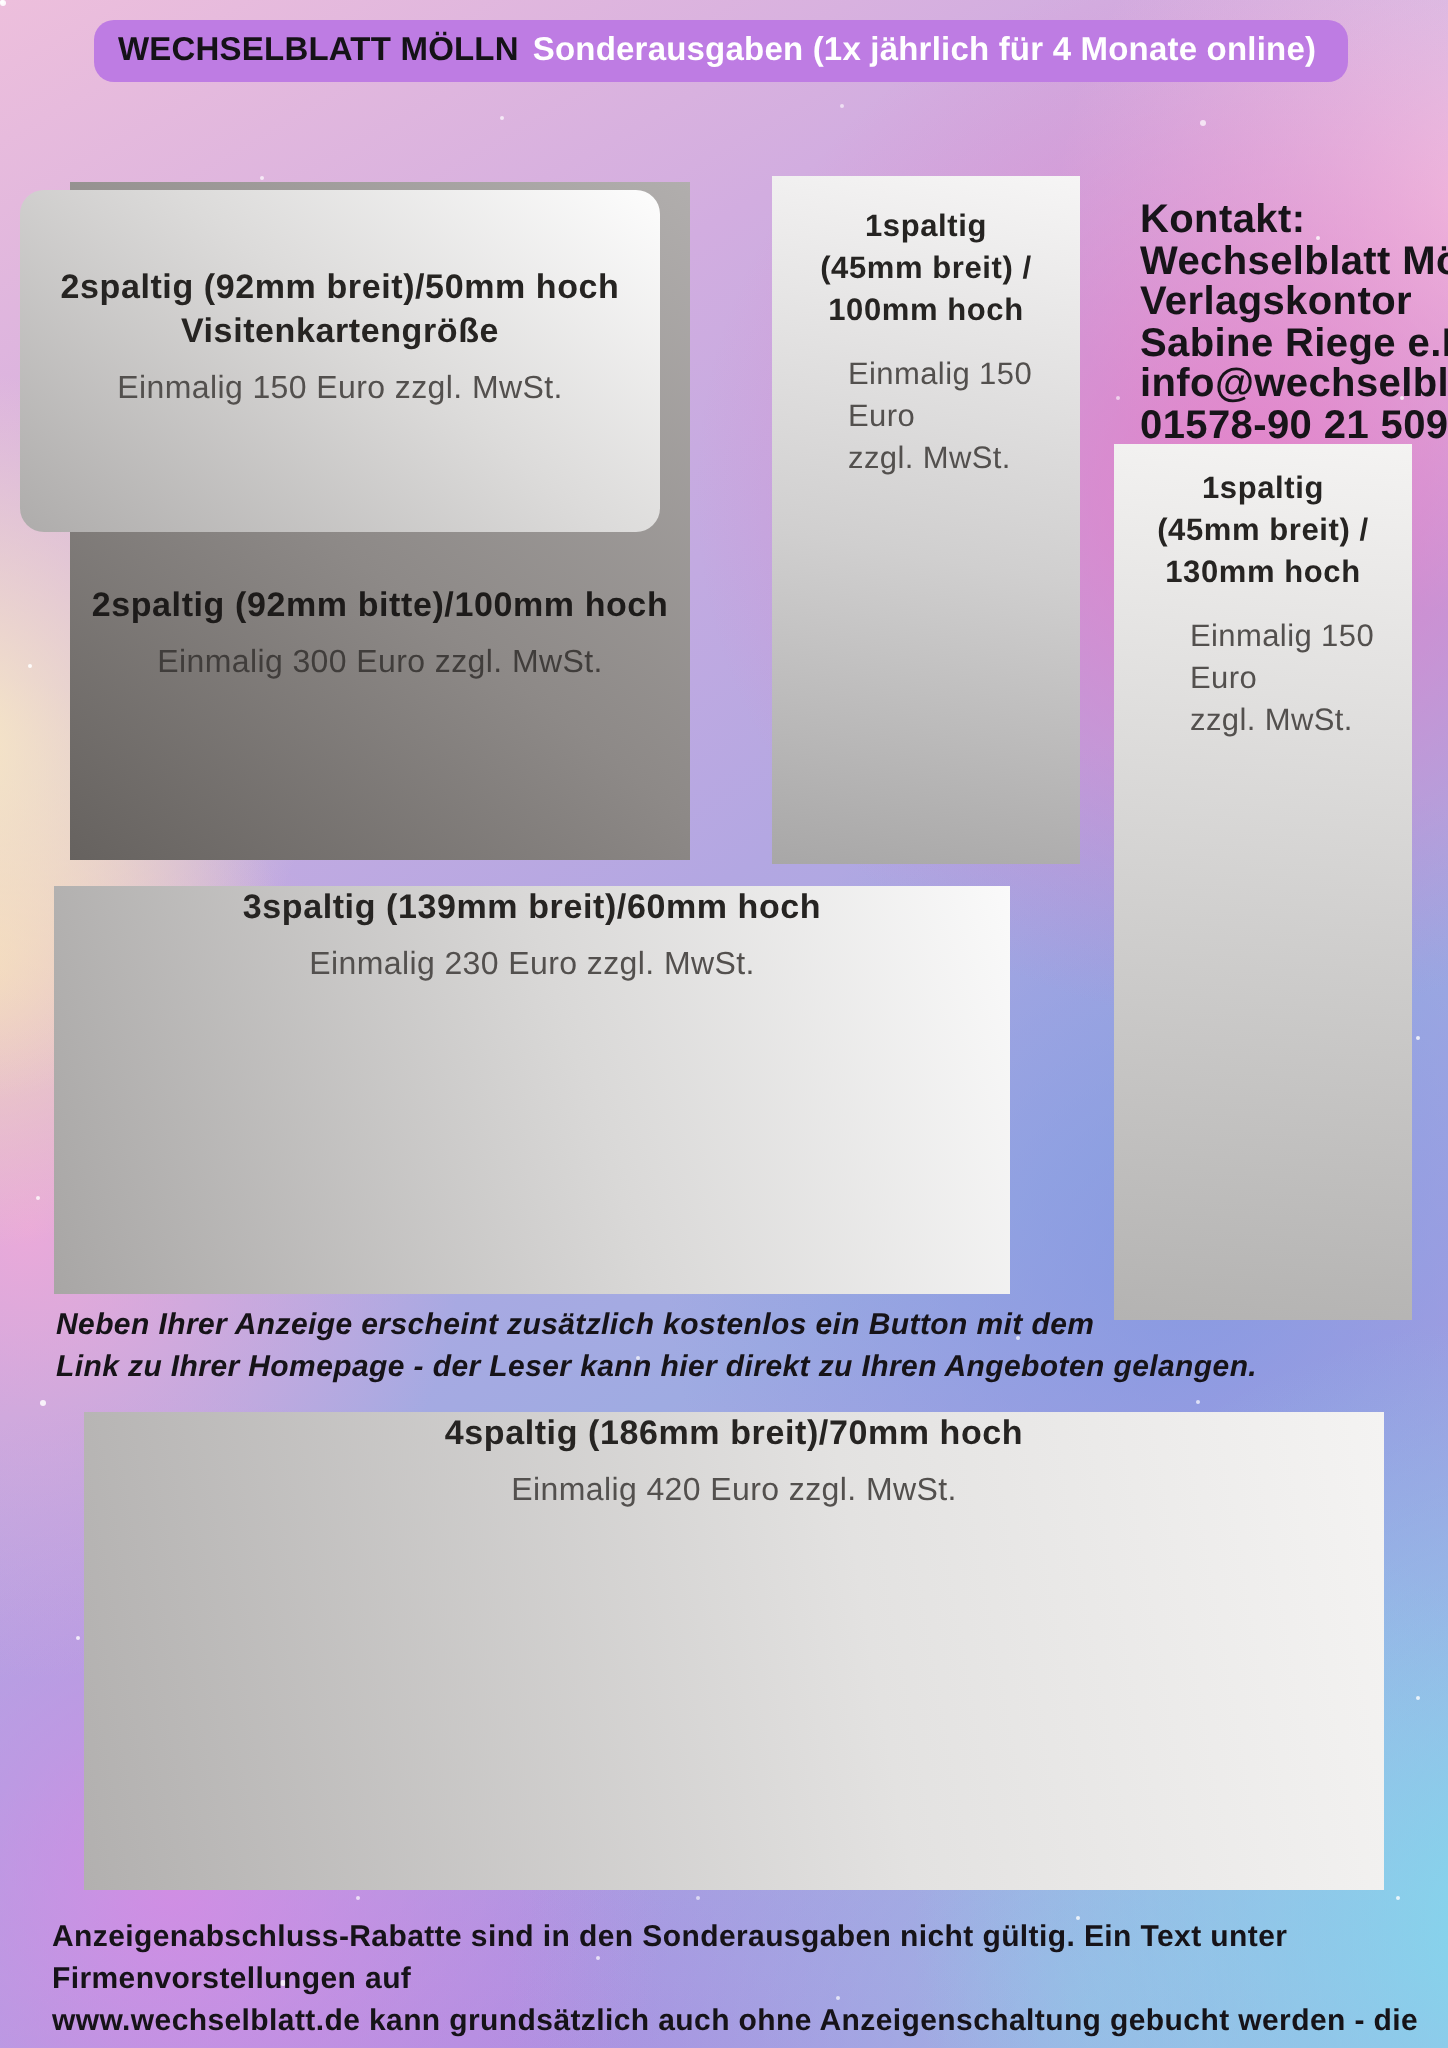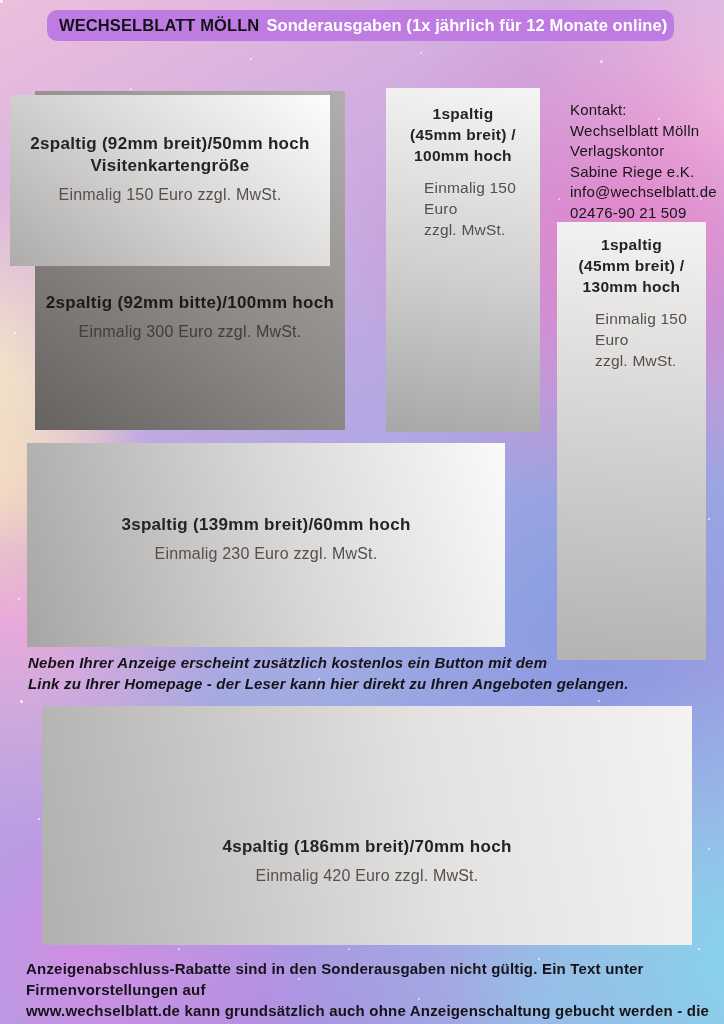--- a/index.html
+++ b/index.html
@@ -86,20 +86,21 @@
     background:linear-gradient(38deg,#66625f 0%,#8d8987 45%,#b1aead 100%);
     padding-top:201px;
   }
   .ad-2sp-100 .ad-title{color:#1d1b1a;}
   .ad-2sp-100 .ad-price{color:#403d3b;}
 
   .ad-2sp-50{
     left:10px;top:95px;width:320px;height:171px;
     background:linear-gradient(38deg,#aeacab 0%,#dcdbda 55%,#fdfdfd 100%);
     padding-top:38px;
+    border-radius:12px;
   }
 
   .ad-1sp-100{
     left:386px;top:88px;width:154px;height:344px;
     background:linear-gradient(190deg,#f6f5f5 0%,#d0cfcf 55%,#a8a7a7 100%);
     padding-top:15px;
   }
   .ad-1sp-100 .ad-title,.ad-1sp-130 .ad-title{font-size:15.5px;line-height:21px;}
   .ad-1sp-100 .ad-price,.ad-1sp-130 .ad-price{
     font-size:15.5px;text-align:left;padding-left:38px;margin-top:11px;
@@ -107,32 +108,30 @@
 
   .ad-1sp-130{
     left:557px;top:222px;width:149px;height:438px;
     background:linear-gradient(185deg,#f4f3f2 0%,#d0cfce 55%,#b4b3b2 100%);
     padding-top:12px;
   }
 
   .ad-3sp-60{
     left:27px;top:443px;width:478px;height:204px;
     background:linear-gradient(72deg,#a8a6a5 0%,#d9d8d7 55%,#fafafa 100%);
-    padding-top:71px;
   }
 
   .ad-4sp-70{
     left:42px;top:706px;width:650px;height:239px;
     background:linear-gradient(80deg,#b2b0af 0%,#e3e2e1 60%,#f4f3f2 100%);
-    padding-top:130px;
   }
 
   .contact{
     position:absolute;left:570px;top:100px;width:150px;
-    font-weight:normal;color:#171419;font-size:15px;line-height:20.5px;
+    font-weight:bold;color:#171419;font-size:20px;line-height:20.5px;
     letter-spacing:.2px;
   }
   .contact div{white-space:nowrap;}
 
   .note{
     position:absolute;font-weight:bold;color:#161318;
     font-size:15px;line-height:21px;white-space:pre-line;letter-spacing:.2px;
   }
   .note-homepage{left:28px;top:652px;width:680px;font-style:italic;}
   .note-footer{left:26px;top:958px;width:690px;}
@@ -140,21 +139,21 @@
 </head>
 <body>
 
 <div class="page">
 
   <div class="star-dot small"></div>
   <div class="star-dot big"></div>
 
   <div class="header-pill" style="background: rgb(190, 124, 227);">
     <span class="brand">WECHSELBLATT MÖLLN</span>
-    <span class="edition">Sonderausgaben (1x jährlich für 12 Monate online)</span>
+    <span class="edition">Sonderausgaben (1x jährlich für 4 Monate online)</span>
   </div>
 
 
   <div class="ad-box ad-2sp-100">
     <div class="ad-title">2spaltig (92mm bitte)/100mm hoch</div>
     <div class="ad-price">Einmalig 300 Euro zzgl. MwSt.</div>
   </div>
 
   <div class="ad-box ad-2sp-50">
     <div class="ad-title">2spaltig (92mm breit)/50mm hoch
@@ -187,21 +186,21 @@
     <div class="ad-title">4spaltig (186mm breit)/70mm hoch</div>
     <div class="ad-price">Einmalig 420 Euro zzgl. MwSt.</div>
   </div>
 
   <div class="contact">
     <div>Kontakt:</div>
     <div>Wechselblatt Mölln</div>
     <div>Verlagskontor</div>
     <div>Sabine Riege e.K.</div>
     <div>info@wechselblatt.de</div>
-    <div>02476-90 21 509</div>
+    <div>01578-90 21 509</div>
   </div>
 
   <div class="note note-homepage">Neben Ihrer Anzeige erscheint zusätzlich kostenlos ein Button mit dem
 Link zu Ihrer Homepage - der Leser kann hier direkt zu Ihren Angeboten gelangen.</div>
 
   <div class="note note-footer">Anzeigenabschluss-Rabatte sind in den Sonderausgaben nicht gültig. Ein Text unter Firmenvorstellungen auf
 www.wechselblatt.de kann grundsätzlich auch ohne Anzeigenschaltung gebucht werden - die
 Veröffentlichung kostet 100 Euro zzgl. MwSt. monatlich. Fragen Sie gerne nach den Details!</div>
 
 </div>

